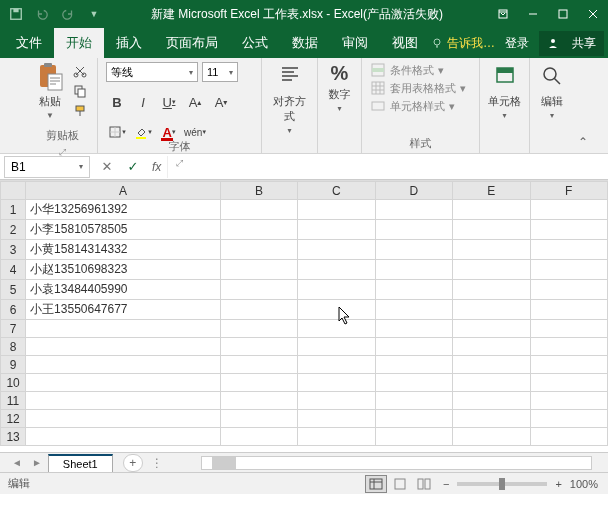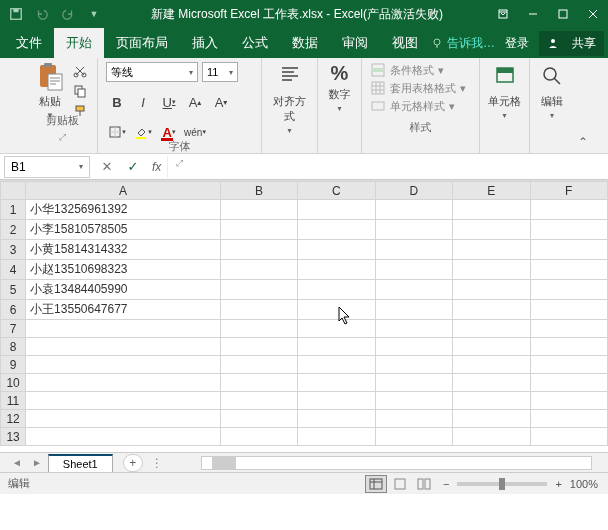--- a/index.html
+++ b/index.html
@@ -9,25 +9,25 @@
 .tb-btn { width: 24px; height: 22px; display: flex; align-items: center; justify-content: center; color: #a8d0b8; font-size: 13px; }
 .tb-btn svg { width: 14px; height: 14px; }
 .titlebar-center { flex: 1; text-align: center; font-size: 12px; color: #fff; }
 .titlebar-right { display: flex; }
 .win-btn { width: 30px; height: 28px; display: flex; align-items: center; justify-content: center; color: #fff; }
 .win-btn svg { width: 10px; height: 10px; }
 .menubar { background: #0e6433; height: 30px; display: flex; align-items: stretch; color: #fff; padding-left: 4px; }
 .menu-item { padding: 0 12px; display: flex; align-items: center; font-size: 13px; color: #fff; }
 .menu-item.active { background: #f1f1f1; color: #0e6433; }
 .menubar-right { margin-left: auto; display: flex; align-items: center; padding-right: 4px; gap: 4px; }
-.tell-me { display: flex; align-items: center; gap: 4px; color: #5eead4; font-size: 12px; }
+.tell-me { display: flex; align-items: center; gap: 4px; color: #fde047; font-size: 12px; }
 .login { color: #fff; font-size: 12px; padding: 0 6px; }
 .share { background: #0a4f28; color: #fff; padding: 4px 8px; display: flex; align-items: center; gap: 13px; font-size: 12px; }
 .ribbon { background: #f1f1f1; height: 96px; border-bottom: 1px solid #d4d4d4; display: flex; }
-.ribbon-group { border-right: 1px solid #d4d4d4; padding: 4px 8px 18px 8px; display: flex; flex-direction: column; }
+.ribbon-group { border-right: 1px solid #d4d4d4; padding: 4px 8px 2px 8px; display: flex; flex-direction: column; }
 .ribbon-group-content { flex: 1; display: flex; align-items: flex-start; gap: 6px; }
 .ribbon-group-label { text-align: center; font-size: 11px; color: #666; height: 16px; display: flex; align-items: center; justify-content: center; gap: 4px; flex-direction: column; }
 .paste-big { width: 36px; display: flex; flex-direction: column; align-items: center; gap: 2px; }
 .paste-icon { width: 28px; height: 30px; }
 .small-btns { display: flex; flex-direction: column; gap: 2px; }
 .sbtn { width: 20px; height: 18px; display: flex; align-items: center; justify-content: center; }
 .font-group .row { display: flex; gap: 4px; align-items: center; margin-bottom: 4px; }
 .font-combo { width: 92px; height: 20px; border: 1px solid #ababab; background: #fff; display: flex; align-items: center; padding: 0 4px; font-size: 11px; justify-content: space-between; }
 .size-combo { width: 36px; height: 20px; border: 1px solid #ababab; background: #fff; display: flex; align-items: center; padding: 0 4px; font-size: 11px; justify-content: space-between; }
 .fontbtn { width: 22px; height: 20px; display: flex; align-items: center; justify-content: center; font-size: 13px; color: #444; position: relative; }
@@ -116,22 +116,22 @@
         <svg viewBox="0 0 10 10">
           <path d="M1 1 L9 9 M9 1 L1 9" stroke="#fff" stroke-width="1"></path>
         </svg>
       </div>
   </div>
 </div>
 
 <div class="menubar">
   <div class="menu-item">文件</div>
   <div class="menu-item active">开始</div>
+  <div class="menu-item">插入</div>
   <div class="menu-item">页面布局</div>
-  <div class="menu-item">插入</div>
   <div class="menu-item">公式</div>
   <div class="menu-item">数据</div>
   <div class="menu-item">审阅</div>
   <div class="menu-item">视图</div>
   <div class="menubar-right">
     <div class="tell-me">
       <svg width="12" height="12" viewBox="0 0 12 12">
           <circle cx="6" cy="5" r="3" fill="none" stroke="#a8d0b8"></circle>
           <path d="M5 9 L7 9 M5 10 L7 10" stroke="#a8d0b8"></path>
         </svg>

